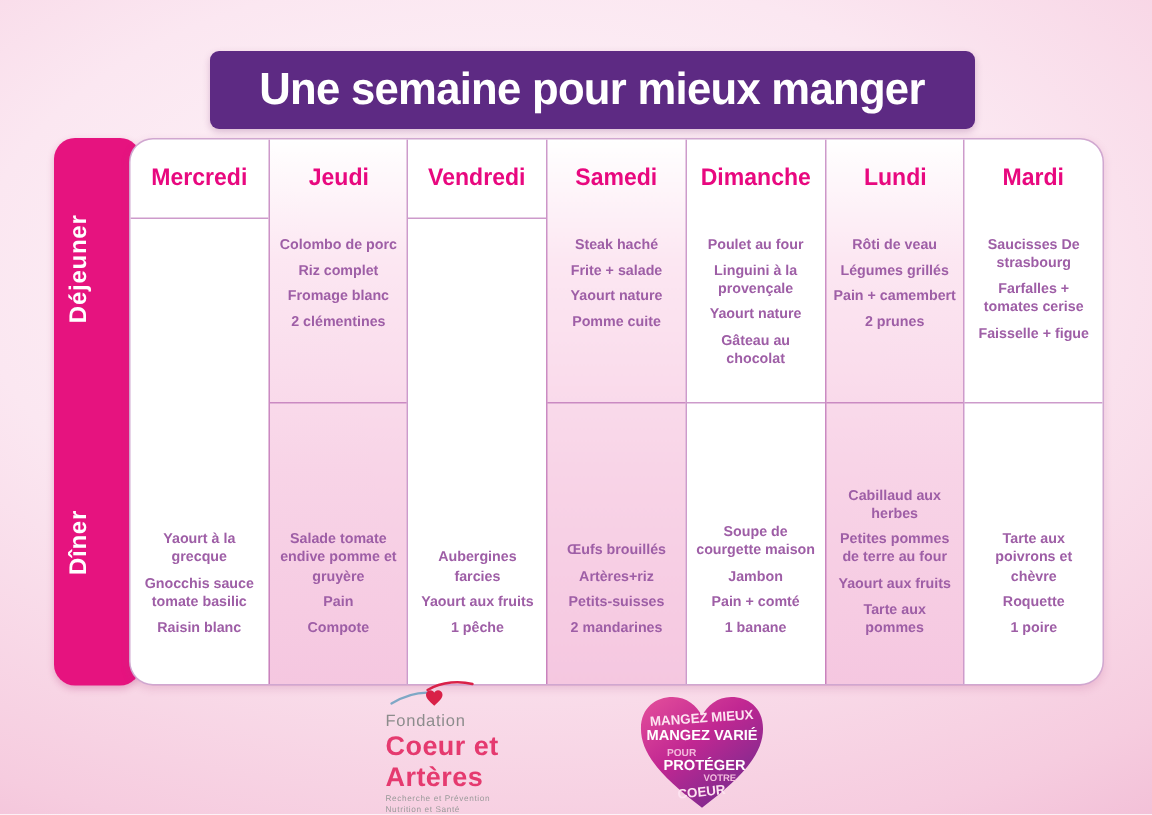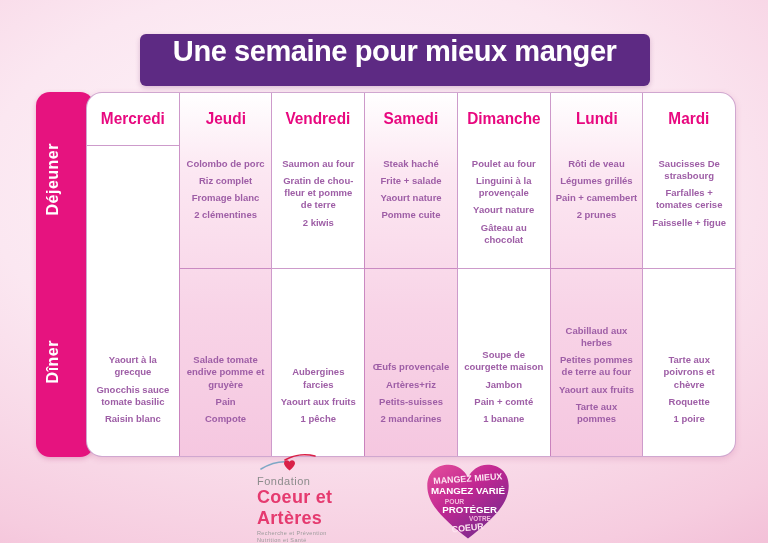--- a/index.html
+++ b/index.html
@@ -13,21 +13,21 @@
       #FEF6FA 0%, #FBE7F1 40%, #F6CCDF 75%, #EEB0CD 100%);
     overflow: hidden;
   }
 
   
   .banner {
     position: absolute; left: 140px; top: 34px;
     width: 510px; height: 52px;
     background: #5D2A83;
     border-radius: 6px;
-    display: flex; align-items: flex-start; justify-content: center;
+    display: flex; align-items: center; justify-content: center;
     box-shadow: 0 2px 5px rgba(120,40,110,0.25);
   }
   .banner h1 {
     color: #ffffff; font-size: 30px; font-weight: bold;
     letter-spacing: -0.5px; transform: scaleX(0.97);
     white-space: nowrap;
   }
 
   
   .side-band {
@@ -139,42 +139,37 @@
       </div>
       <div class="meal-cell dinner">
         <div class="meal-item">Salade tomate endive pomme et gruyère</div>
         <div class="meal-item">Pain</div>
         <div class="meal-item">Compote</div>
       </div>
     </div>
 
     <div class="day-col">
       <div class="day-header">Vendredi</div>
-      <div class="meal-cell lunch">
-        <div class="meal-item">Saumon au four</div>
-        <div class="meal-item">Gratin de chou-fleur et pomme de terre</div>
-        <div class="meal-item">2 kiwis</div>
-      </div>
       <div class="meal-cell dinner">
         <div class="meal-item">Aubergines farcies</div>
         <div class="meal-item">Yaourt aux fruits</div>
         <div class="meal-item">1 pêche</div>
       </div>
     </div>
 
     <div class="day-col tint">
       <div class="day-header">Samedi</div>
       <div class="meal-cell lunch">
         <div class="meal-item">Steak haché</div>
         <div class="meal-item">Frite + salade</div>
         <div class="meal-item">Yaourt nature</div>
         <div class="meal-item">Pomme cuite</div>
       </div>
       <div class="meal-cell dinner">
-        <div class="meal-item">Œufs provençale</div>
+        <div class="meal-item">Œufs brouillés</div>
         <div class="meal-item">Artères+riz</div>
         <div class="meal-item">Petits-suisses</div>
         <div class="meal-item">2 mandarines</div>
       </div>
     </div>
 
     <div class="day-col">
       <div class="day-header">Dimanche</div>
       <div class="meal-cell lunch">
         <div class="meal-item">Poulet au four</div>

